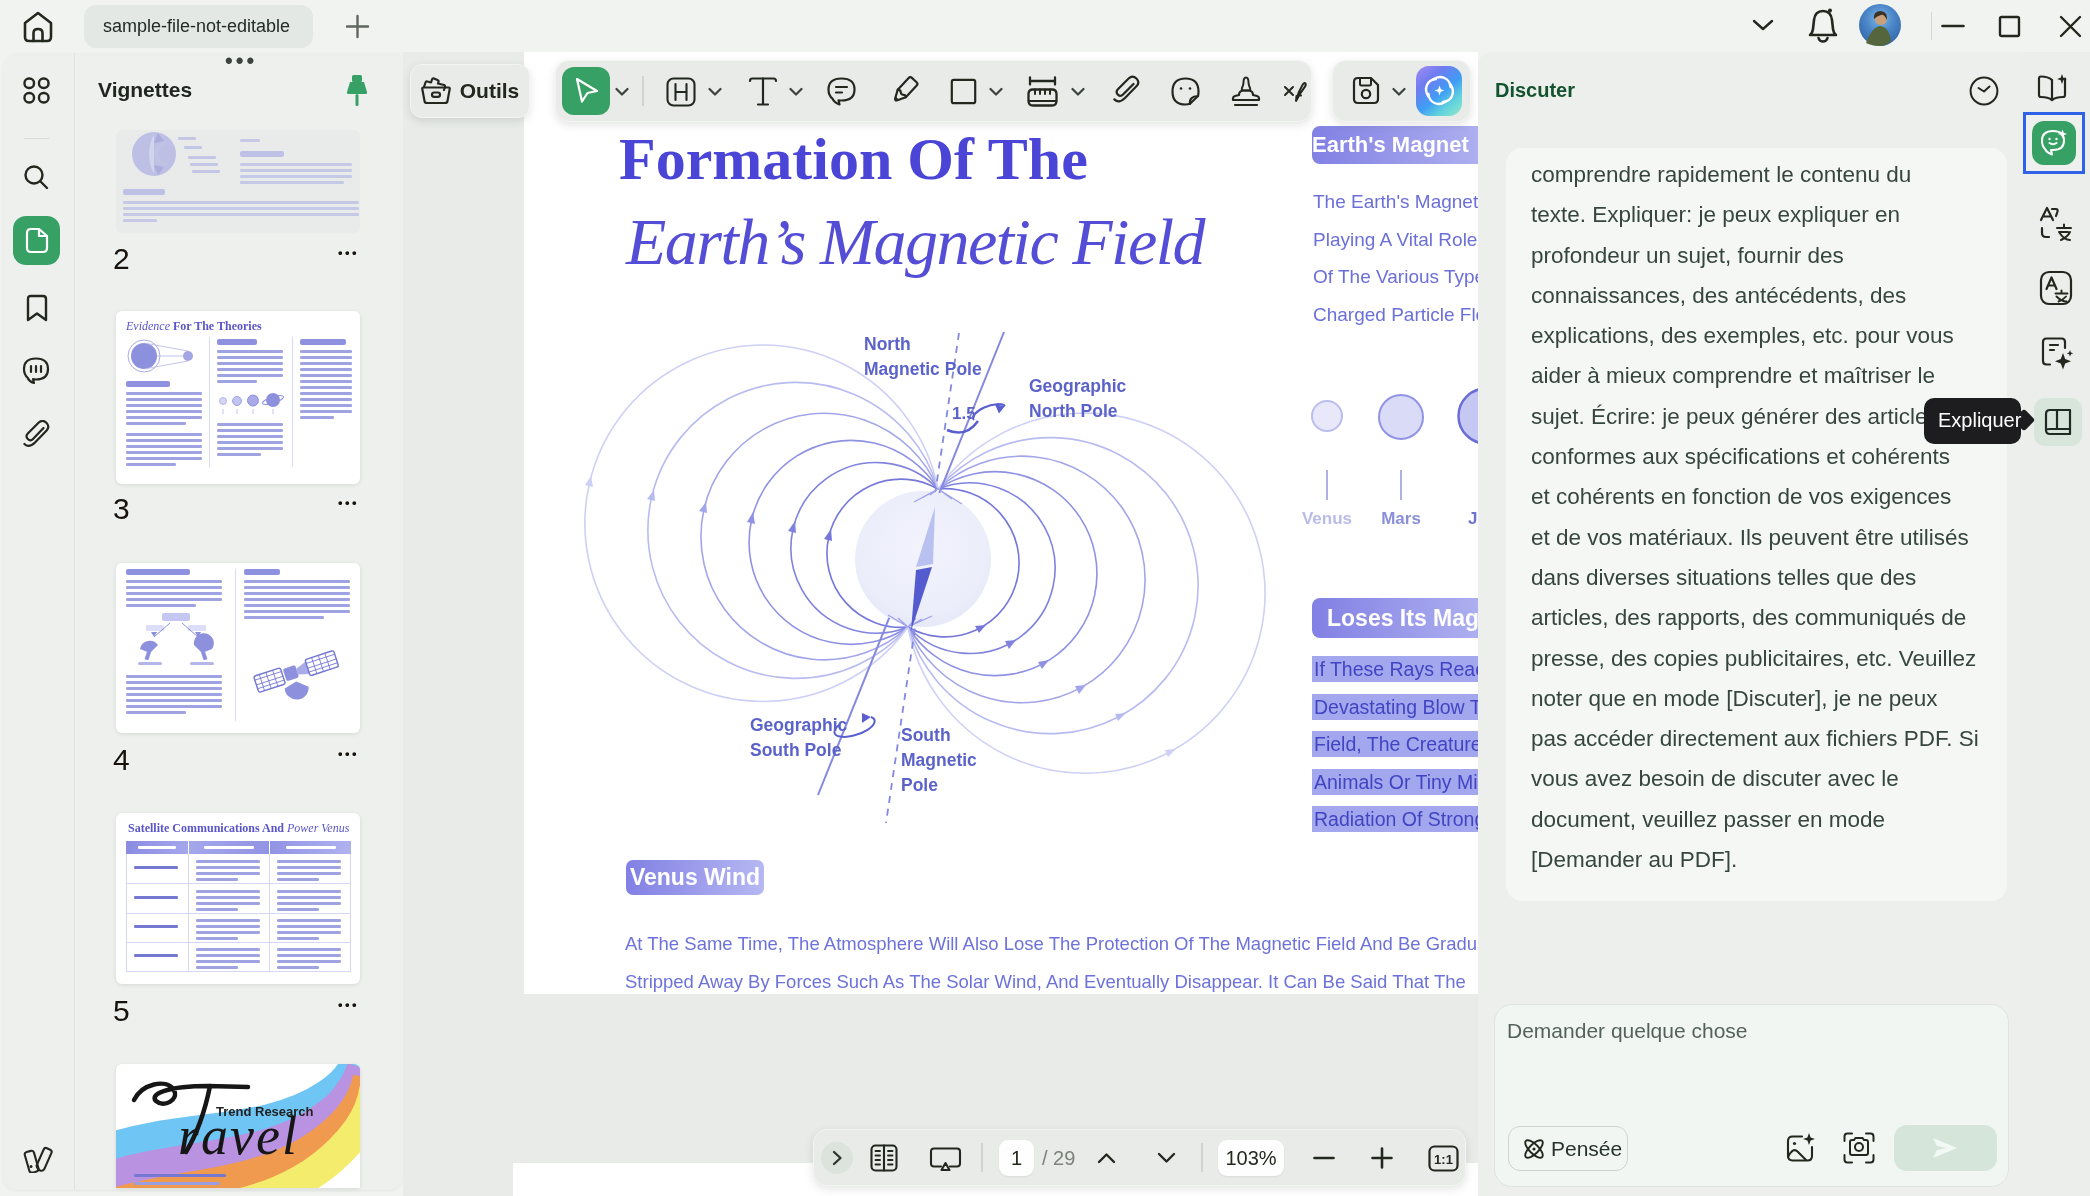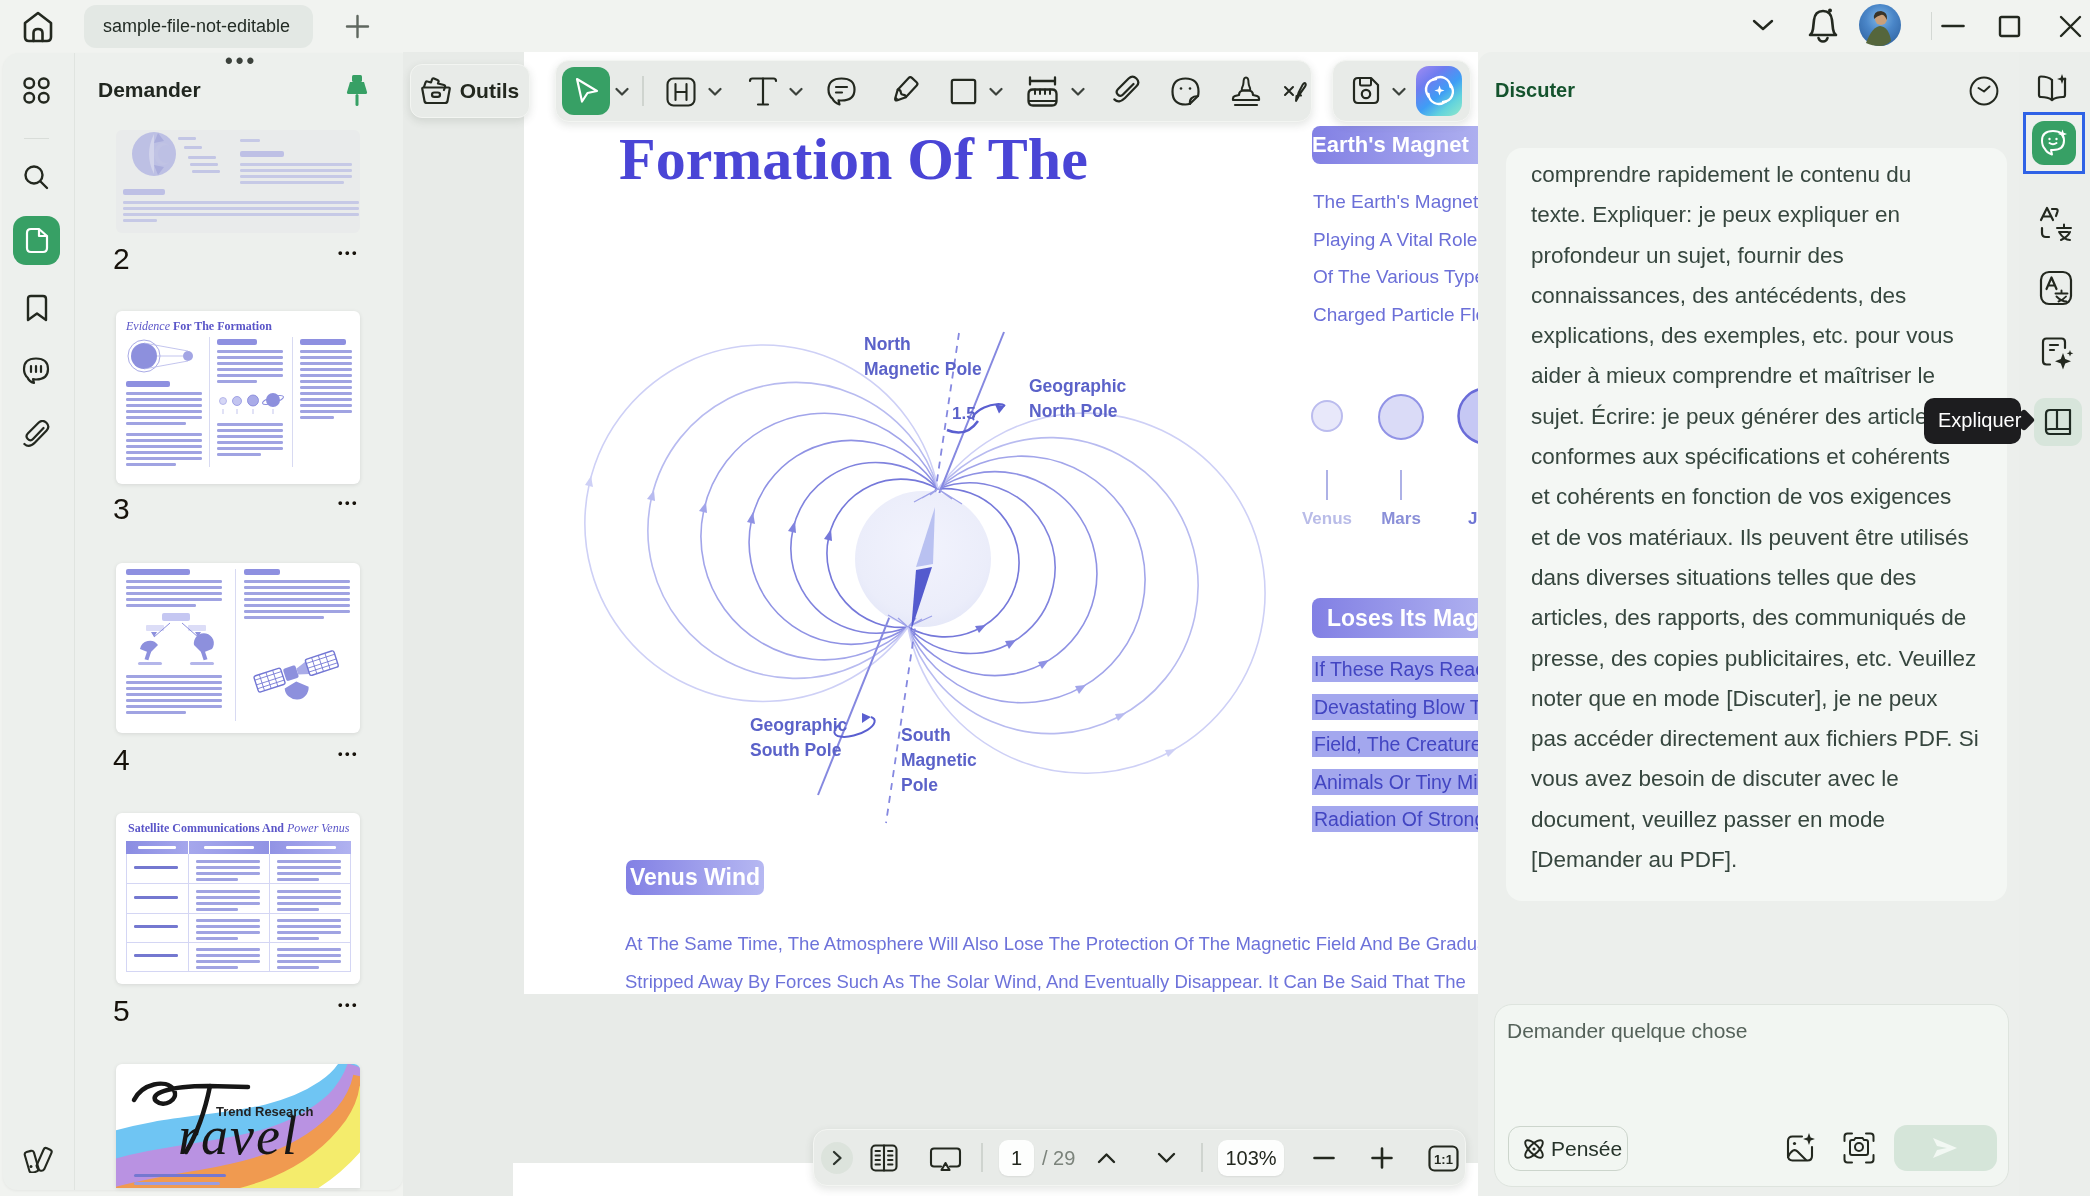--- a/index.html
+++ b/index.html
@@ -84,21 +84,21 @@
       <rect x="2" y="2" width="19" height="19" rx="1.5"></rect>
     </svg>
   <svg class="abs" style="left:2059px;top:15px" width="23" height="23" viewBox="0 0 23 23" stroke="#23281f" stroke-width="2.4" stroke-linecap="round">
       <path d="M2 2 L21 21 M21 2 L2 21"></path>
     </svg>
 </div>
 
 <div class="abs" id="leftpanel"></div>
 <div class="abs" id="lp-div"></div>
 <div class="abs" style="left:225px;top:57px;width:26px;height:8px;color:#3c423c;font-size:22px;letter-spacing:3px;font-weight:bold;line-height:8px;">•••</div>
-<div class="abs" style="left:98px;top:78px;font-size:21px;font-weight:bold;color:#20261f;">Demander</div>
+<div class="abs" style="left:98px;top:78px;font-size:21px;font-weight:bold;color:#20261f;">Vignettes</div>
 <svg class="abs" style="left:344px;top:74px" width="26" height="34" viewBox="0 0 26 34" fill="#37a065">
   <rect x="8" y="1" width="10" height="7" rx="1.5"></rect>
   <path d="M6 8 H20 L23 18 Q23.5 20 21 20 H5 Q2.5 20 3 18 Z"></path>
   <rect x="11.5" y="20" width="3" height="12" rx="1.5"></rect>
 </svg>
 
 <div id="sideicons">
   <svg class="abs" style="left:23px;top:77px" width="27" height="27" viewBox="0 0 27 27" fill="none" stroke="#23281f" stroke-width="2.4">
     <rect x="1.5" y="1.5" width="9.5" height="9.5" rx="4.5"></rect>
       <rect x="16" y="1.5" width="9.5" height="9.5" rx="4.5"></rect>
@@ -158,21 +158,21 @@
       <div class="tl" style="left:7px;top:71px;width:236px;"></div>
       <div class="tl" style="left:7px;top:77px;width:236px;"></div>
       <div class="tl" style="left:7px;top:83px;width:236px;"></div>
       <div class="tl" style="left:7px;top:89px;width:34px;"></div>
     </div>
   </div>
   <div class="pnum" style="top:242px;">2</div>
   <div class="pdots" style="top:245px;">•••</div>
 
   <div class="thumb" style="top:311px;height:173px;">
-    <div style="position:absolute;left:10px;top:8px;font-size:12px;color:#5a55c8;font-family:'Liberation Serif',serif;"><i>Evidence</i> <b>For The Formation</b></div>
+    <div style="position:absolute;left:10px;top:8px;font-size:12px;color:#5a55c8;font-family:'Liberation Serif',serif;"><i>Evidence</i> <b>For The Theories</b></div>
     <svg style="position:absolute;left:6px;top:26px" width="80" height="38" viewBox="0 0 80 38">
       <circle cx="22" cy="19" r="13" fill="#8d90dd"></circle>
       <circle cx="22" cy="19" r="16" fill="none" stroke="#a9abe6" stroke-width="1"></circle>
       <circle cx="66" cy="19" r="5" fill="#a3a5e4"></circle>
       <path d="M22 6 L66 14 M22 32 L66 24 M35 19 L61 19" stroke="#b4b6ea" stroke-width="0.8"></path>
     </svg>
     <div class="tb" style="left:10px;top:70px;width:44px;"></div>
     <div class="tl" style="left:10px;top:81px;width:76px;"></div>
       <div class="tl" style="left:10px;top:87px;width:76px;"></div>
     <div class="tl" style="left:10px;top:93px;width:76px;"></div>
@@ -347,20 +347,21 @@
       <rect x="18" y="110" width="92" height="3" rx="1.5" fill="#7478d0"></rect>
       <rect x="18" y="118" width="86" height="3" rx="1.5" fill="#9a9de0"></rect>
       <rect x="18" y="126" width="96" height="3" rx="1.5" fill="#7478d0"></rect>
     </svg>
   </div>
 </div>
 
 <div class="abs" id="canvas">
   <div id="page">
     <div style="position:absolute;left:95px;top:73px;font-family:'Liberation Serif',serif;font-weight:bold;font-size:60px;color:#4a45d6;white-space:nowrap;">Formation Of The</div>
+    <div style="position:absolute;left:102px;top:152px;font-family:'Liberation Serif',serif;font-style:italic;font-size:66px;letter-spacing:-1.5px;color:#544dd6;white-space:nowrap;">Earth’s Magnetic Field</div>
 
     <svg style="position:absolute;left:50px;top:275px;" width="710" height="505" viewBox="0 0 710 505" fill="none" id="dipole">
       <defs>
         <radialGradient id="sph" cx="50%" cy="42%" r="65%">
           <stop offset="0%" stop-color="#f2f3fd"></stop>
             <stop offset="75%" stop-color="#ebedfa"></stop>
             <stop offset="100%" stop-color="#e2e5f7"></stop>
         </radialGradient>
       </defs>
 

